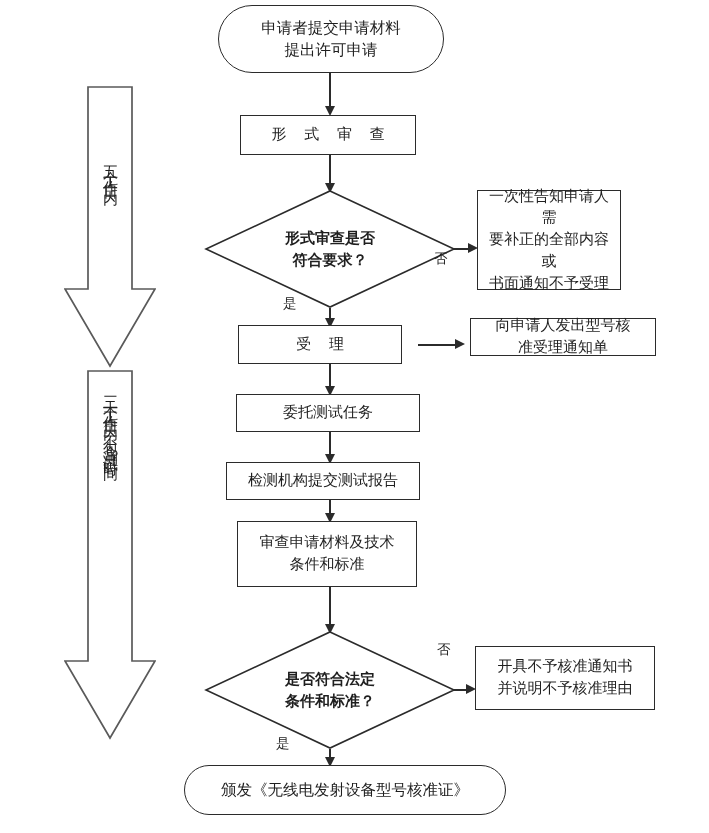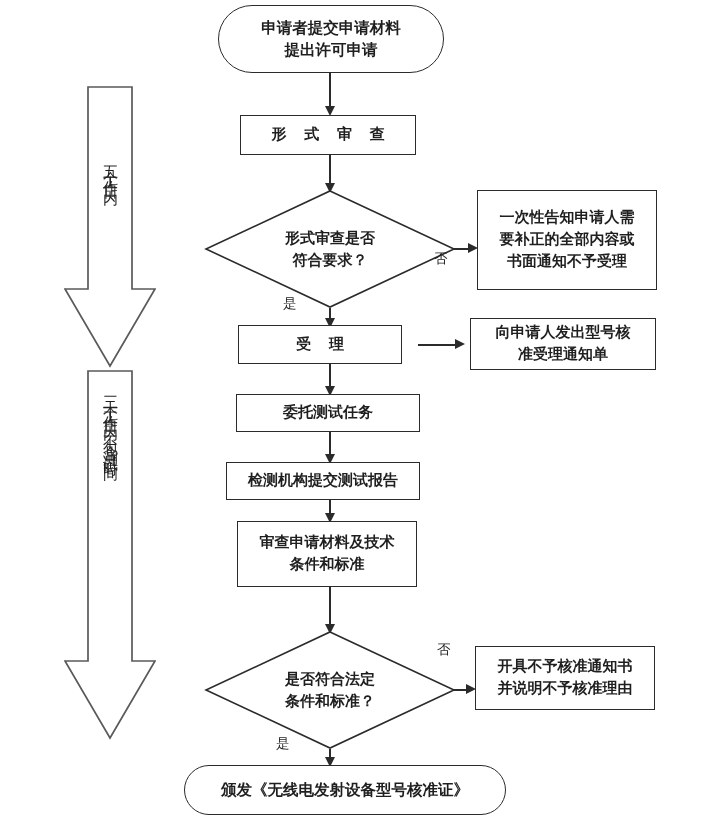--- a/index.html
+++ b/index.html
@@ -21,21 +21,20 @@
     border:1.6px solid #2b2b2b;
     background:#ffffff;
     display:flex;
     align-items:center;
     justify-content:center;
     text-align:center;
     line-height:1.45;
     font-size:15px;
     color:#1f1f1f;
     padding:2px 4px;
-    font-weight:bold;
   }
   .node.terminator{
     border-radius:999px;
     font-size:15.5px;
   }
   .node.process{ border-radius:0; }
   .node .txt{ display:block; width:100%; }
   .spaced{ letter-spacing:7px; text-indent:7px; }
 
   
@@ -145,40 +144,40 @@
         <span>形式审查是否</span><br>
         <span>符合要求？</span>
       </span>
     </div>
   </div>
 
   <div class="conn h" style="left:454px; top:248px; width:18px;"></div>
   <div class="arrowhead right" style="left:468px; top:242.5px;"></div>
   <div class="edge-label" style="left:434px; top:250px;">否</div>
 
-  <div class="node process" style="left:477px; top:190px; width:180px; height:100px;">
+  <div class="node process" style="left:477px; top:190px; width:144px; height:100px;">
     <span class="txt">
       <span>一次性告知申请人需</span><br>
       <span>要补正的全部内容或</span><br>
       <span>书面通知不予受理</span>
     </span>
   </div>
 
   <div class="conn v" style="left:329px; top:308px; height:37px;"></div>
   <div class="arrowhead down" style="left:324.5px; top:318px;"></div>
   <div class="edge-label" style="left:283px; top:295px;">是</div>
 
   <div class="node process" style="left:238px; top:325px; width:164px; height:39px;">
     <span class="txt spaced">受 理</span>
   </div>
 
   <div class="conn h" style="left:418px; top:344px; width:40px;"></div>
   <div class="arrowhead right" style="left:455px; top:338.5px;"></div>
 
-  <div class="node process" style="left:470px; top:318px; width:186px; height:52px;">
+  <div class="node process" style="left:470px; top:318px; width:186px; height:38px;">
     <span class="txt">
       <span>向申请人发出型号核</span><br>
       <span>准受理通知单</span>
     </span>
   </div>
 
   <div class="conn v" style="left:329px; top:364px; height:28px;"></div>
   <div class="arrowhead down" style="left:324.5px; top:386px;"></div>
 
   <div class="node process" style="left:236px; top:394px; width:184px; height:38px;">

